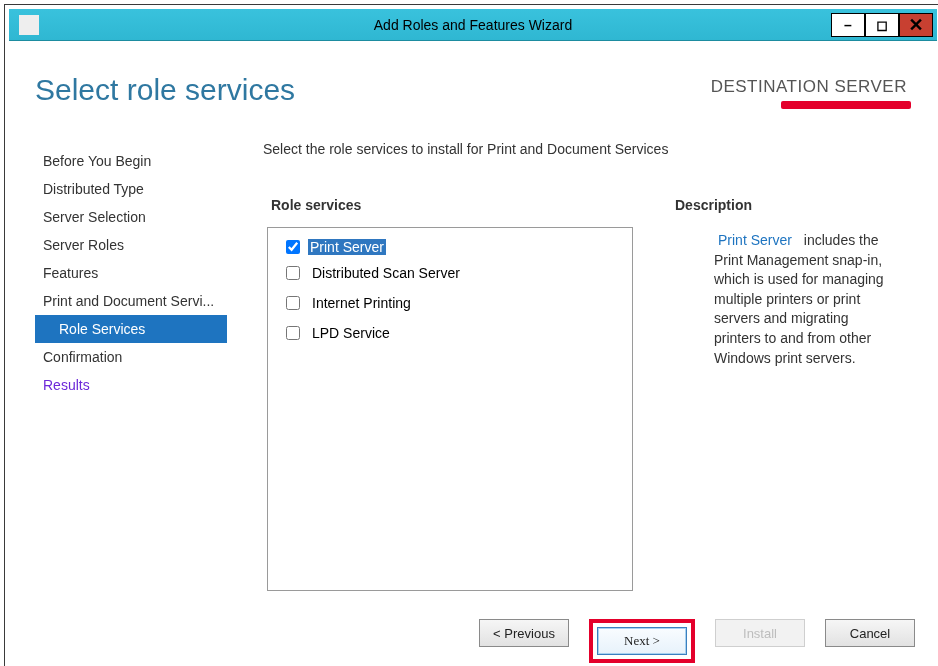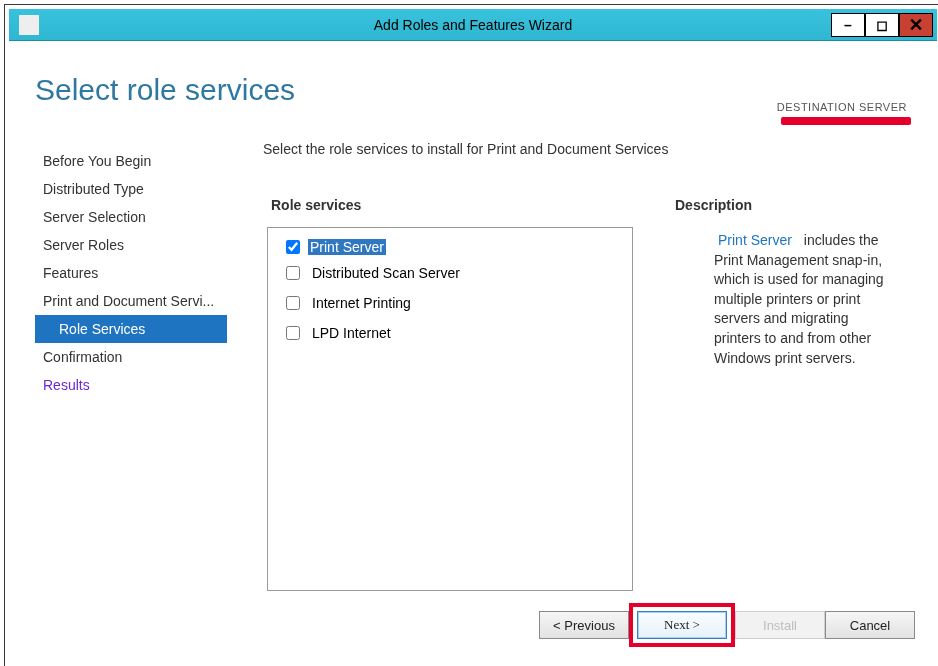--- a/index.html
+++ b/index.html
@@ -62,23 +62,23 @@
     height: 92px;
   }
   .header h1 {
     color: #2f78a1;
     font-weight: 300;
     font-size: 30px;
   }
   .destserver {
     position: absolute;
     right: 22px;
-    top: 56px;
+    top: 32px;
     text-align: right;
-    font-size: 11px;
+    font-size: 17px;
     letter-spacing: 0.5px;
     color: #555;
   }
   .redmark {
     height: 5px;
     background: #e4002b;
     width: 130px;
     border-radius: 2px;
     margin-top: 4px;
     margin-left: auto;
@@ -160,24 +160,24 @@
     width: 240px;
     font-size: 14px;
   }
   .desc-col p { color: #333; line-height: 1.4; margin-left: 39px; }
   .desc-col .link { color: #1e74c0; }
 
   
   .footer {
     position: absolute;
     right: 22px;
-    bottom: 18px;
-    display: flex;
-    gap: 0;
-    align-items: center;
+    bottom: 2px;
+    display: flex;
+    gap: 20px;
+    align-items: flex-start;
   }
   .btn {
     min-width: 90px;
     height: 28px;
     border: 1px solid #8a8a8a;
     background: linear-gradient(#f6f6f6,#e2e2e2);
     font-size: 13px;
     color: #222;
     cursor: pointer;
     padding: 0 12px;
@@ -250,21 +250,21 @@
           <div class="rolerow">
             <input type="checkbox" style="">
             <span class="lbl">Distributed Scan Server</span>
           </div>
           <div class="rolerow">
             <input type="checkbox" style="">
             <span class="lbl">Internet Printing</span>
           </div>
           <div class="rolerow">
             <input type="checkbox" style="">
-            <span class="lbl">LPD Internet</span>
+            <span class="lbl">LPD Service</span>
           </div>
         </div>
       </div>
 
       <div class="desc-col">
         <h3>Description</h3>
         <p>
           <span class="link">Print Server</span><span> includes the Print Management snap-in, which is used for managing multiple printers or print servers and migrating printers to and from other Windows print servers.</span>
         </p>
       </div>

